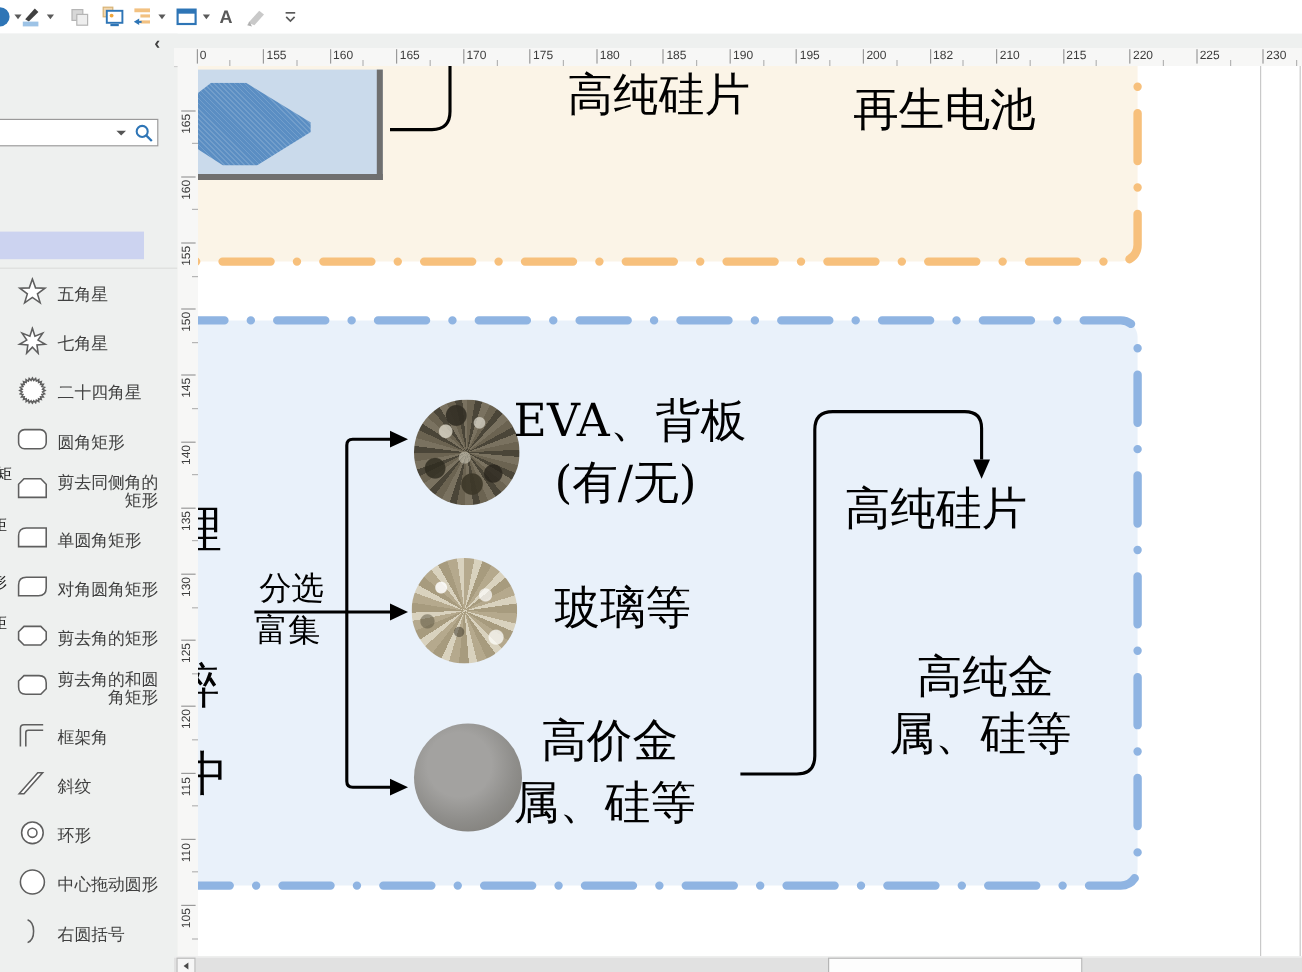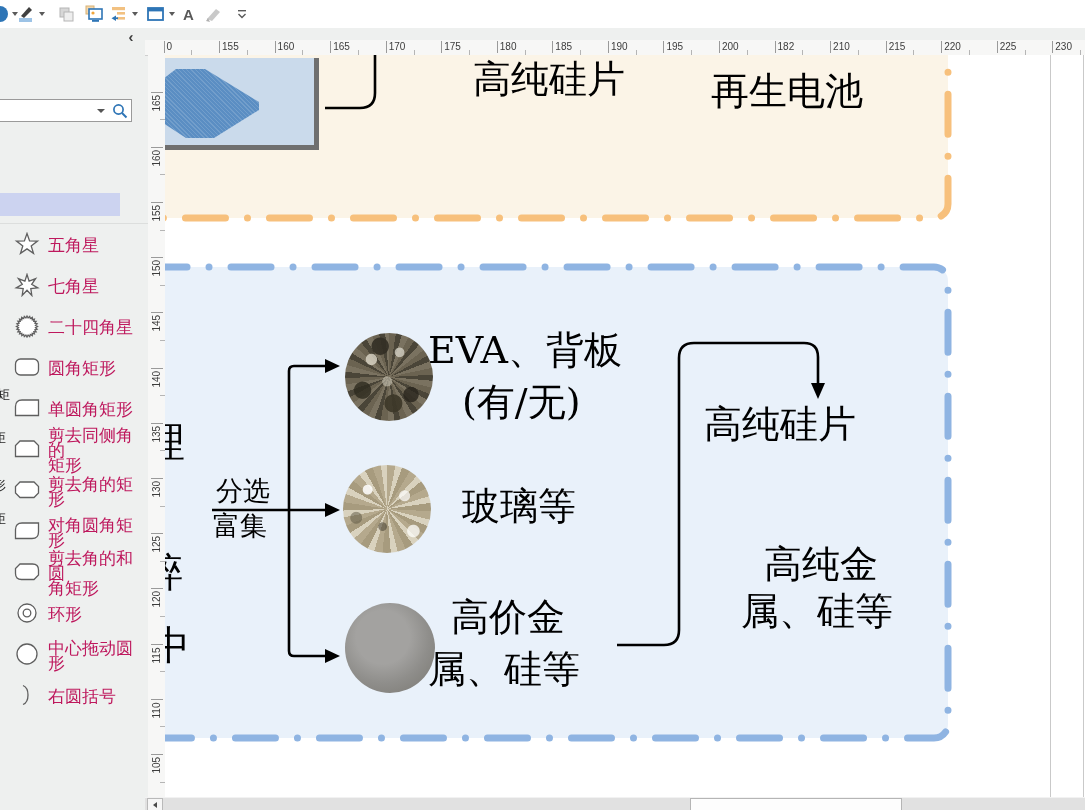--- a/index.html
+++ b/index.html
@@ -21,21 +21,21 @@
              border:1px solid #9a9a9a;display:flex;align-items:center;}
   #searchbox input{border:none;outline:none;flex:1;height:16px;font-size:11px;min-width:0;background:transparent;}
   .sb-caret{width:0;height:0;border-left:4px solid transparent;border-right:4px solid transparent;
             border-top:4px solid #555;margin:0 6px 0 2px;}
   .sb-mag{width:18px;height:18px;margin-right:2px;}
   #stencil-divider{position:absolute;left:0;top:195px;width:148px;height:1px;background:#dcdedd;}
   #selected-row{position:absolute;left:0;top:165px;width:120px;height:23px;background:#ccd3f0;}
   #shapelist{position:absolute;left:0;top:197px;width:148px;}
   .shape-row{height:41px;display:flex;align-items:center;}
   .shape-ic{width:30px;margin-left:13px;flex:0 0 30px;}
-  .shape-lb{font-size:17px;color:#be185d;margin-left:5px;line-height:15px;}
+  .shape-lb{font-size:14px;color:#404040;margin-left:5px;line-height:15px;text-align:right;}
   .clipchar{position:absolute;font-size:13px;color:#1e1e1e;}
 
   
   #hruler{position:absolute;left:145px;top:40px;width:940px;height:15px;background:#f7f7f6;
           border-bottom:1px solid #cfcfcf;overflow:hidden;}
   #vruler{position:absolute;left:148px;top:55px;width:17px;height:742px;background:#f7f7f6;
           border-right:1px solid #c9c9c9;overflow:hidden;}
   #ruler-corner{position:absolute;left:145px;top:40px;width:20px;height:15px;}
   .htick{position:absolute;top:1px;width:1px;height:12px;background:#9a9a9a;}
   .htick-min{position:absolute;bottom:0;width:1px;height:5px;background:#b5b5b5;}
@@ -221,51 +221,65 @@
       <div class="shape-row">
         <span class="shape-ic">
       <svg width="28" height="24" viewBox="0 0 28 24">
             <rect x="2.5" y="4" width="23" height="16" rx="5" stroke="#5f5f5f" stroke-width="1.3" fill="#ffffff"></rect>
           </svg></span>
     <span class="shape-lb">圆角矩形</span>
       </div>
       <div class="shape-row">
         <span class="shape-ic">
       <svg width="28" height="24" viewBox="0 0 28 24">
+            <polygon points="7,4 21,4 25.5,8.5 25.5,19.5 2.5,19.5 2.5,8.5" stroke="#5f5f5f" stroke-width="1.3" fill="#ffffff"></polygon>
+          </svg></span>
+    <span class="shape-lb">剪去同侧角的<br>矩形</span>
+      </div>
+      <div class="shape-row">
+        <span class="shape-ic">
+      <svg width="28" height="24" viewBox="0 0 28 24">
             <path d="M9,4 H25.5 V19.5 H2.5 V10.5 Q2.5,4 9,4 Z" stroke="#5f5f5f" stroke-width="1.3" fill="#ffffff"></path>
           </svg></span>
     <span class="shape-lb">单圆角矩形</span>
       </div>
       <div class="shape-row">
         <span class="shape-ic">
       <svg width="28" height="24" viewBox="0 0 28 24">
-            <polygon points="7,4 21,4 25.5,8.5 25.5,19.5 2.5,19.5 2.5,8.5" stroke="#5f5f5f" stroke-width="1.3" fill="#ffffff"></polygon>
-          </svg></span>
-    <span class="shape-lb">剪去同侧角的<br>矩形</span>
+            <path d="M9,4 H25.5 V13 Q25.5,19.5 19,19.5 H2.5 V10.5 Q2.5,4 9,4 Z" stroke="#5f5f5f" stroke-width="1.3" fill="#ffffff"></path>
+          </svg></span>
+    <span class="shape-lb">对角圆角矩形</span>
       </div>
       <div class="shape-row">
         <span class="shape-ic">
       <svg width="28" height="24" viewBox="0 0 28 24">
             <polygon points="7,4 21,4 25.5,8.5 25.5,15 21,19.5 7,19.5 2.5,15 2.5,8.5" stroke="#5f5f5f" stroke-width="1.3" fill="#ffffff"></polygon>
           </svg></span>
     <span class="shape-lb">剪去角的矩形</span>
       </div>
       <div class="shape-row">
         <span class="shape-ic">
       <svg width="28" height="24" viewBox="0 0 28 24">
-            <path d="M9,4 H25.5 V13 Q25.5,19.5 19,19.5 H2.5 V10.5 Q2.5,4 9,4 Z" stroke="#5f5f5f" stroke-width="1.3" fill="#ffffff"></path>
-          </svg></span>
-    <span class="shape-lb">对角圆角矩形</span>
-      </div>
-      <div class="shape-row">
-        <span class="shape-ic">
-      <svg width="28" height="24" viewBox="0 0 28 24">
             <path d="M7,4 H19.5 Q25.5,4 25.5,10 V15 L21,19.5 H8.5 Q2.5,19.5 2.5,13.5 V8.5 Z" stroke="#5f5f5f" stroke-width="1.3" fill="#ffffff"></path>
           </svg></span>
     <span class="shape-lb">剪去角的和圆<br>角矩形</span>
+      </div>
+      <div class="shape-row">
+        <span class="shape-ic">
+      <svg width="28" height="24" viewBox="0 0 28 24">
+            <path d="M4,22 V7 Q4,4 7,4 H23 M8.5,22 V10.5 Q8.5,8.5 10.5,8.5 H23" fill="none" stroke="#5f5f5f" stroke-width="1.3"></path>
+          </svg></span>
+    <span class="shape-lb">框架角</span>
+      </div>
+      <div class="shape-row">
+        <span class="shape-ic">
+      <svg width="28" height="24" viewBox="0 0 28 24">
+            <polygon points="3,20.5 18.5,3 22.5,3 7,20.5" stroke="#5f5f5f" stroke-width="1.3" fill="#ffffff"></polygon>
+          </svg></span>
+    <span class="shape-lb">斜纹</span>
       </div>
       <div class="shape-row">
         <span class="shape-ic">
       <svg width="28" height="24" viewBox="0 0 28 24">
             <circle cx="14" cy="12" r="9" stroke="#5f5f5f" stroke-width="1.3" fill="#ffffff"></circle>
             <circle cx="14" cy="12" r="3.8" stroke="#5f5f5f" stroke-width="1.3" fill="#ffffff"></circle>
           </svg></span>
     <span class="shape-lb">环形</span>
       </div>
       <div class="shape-row">

